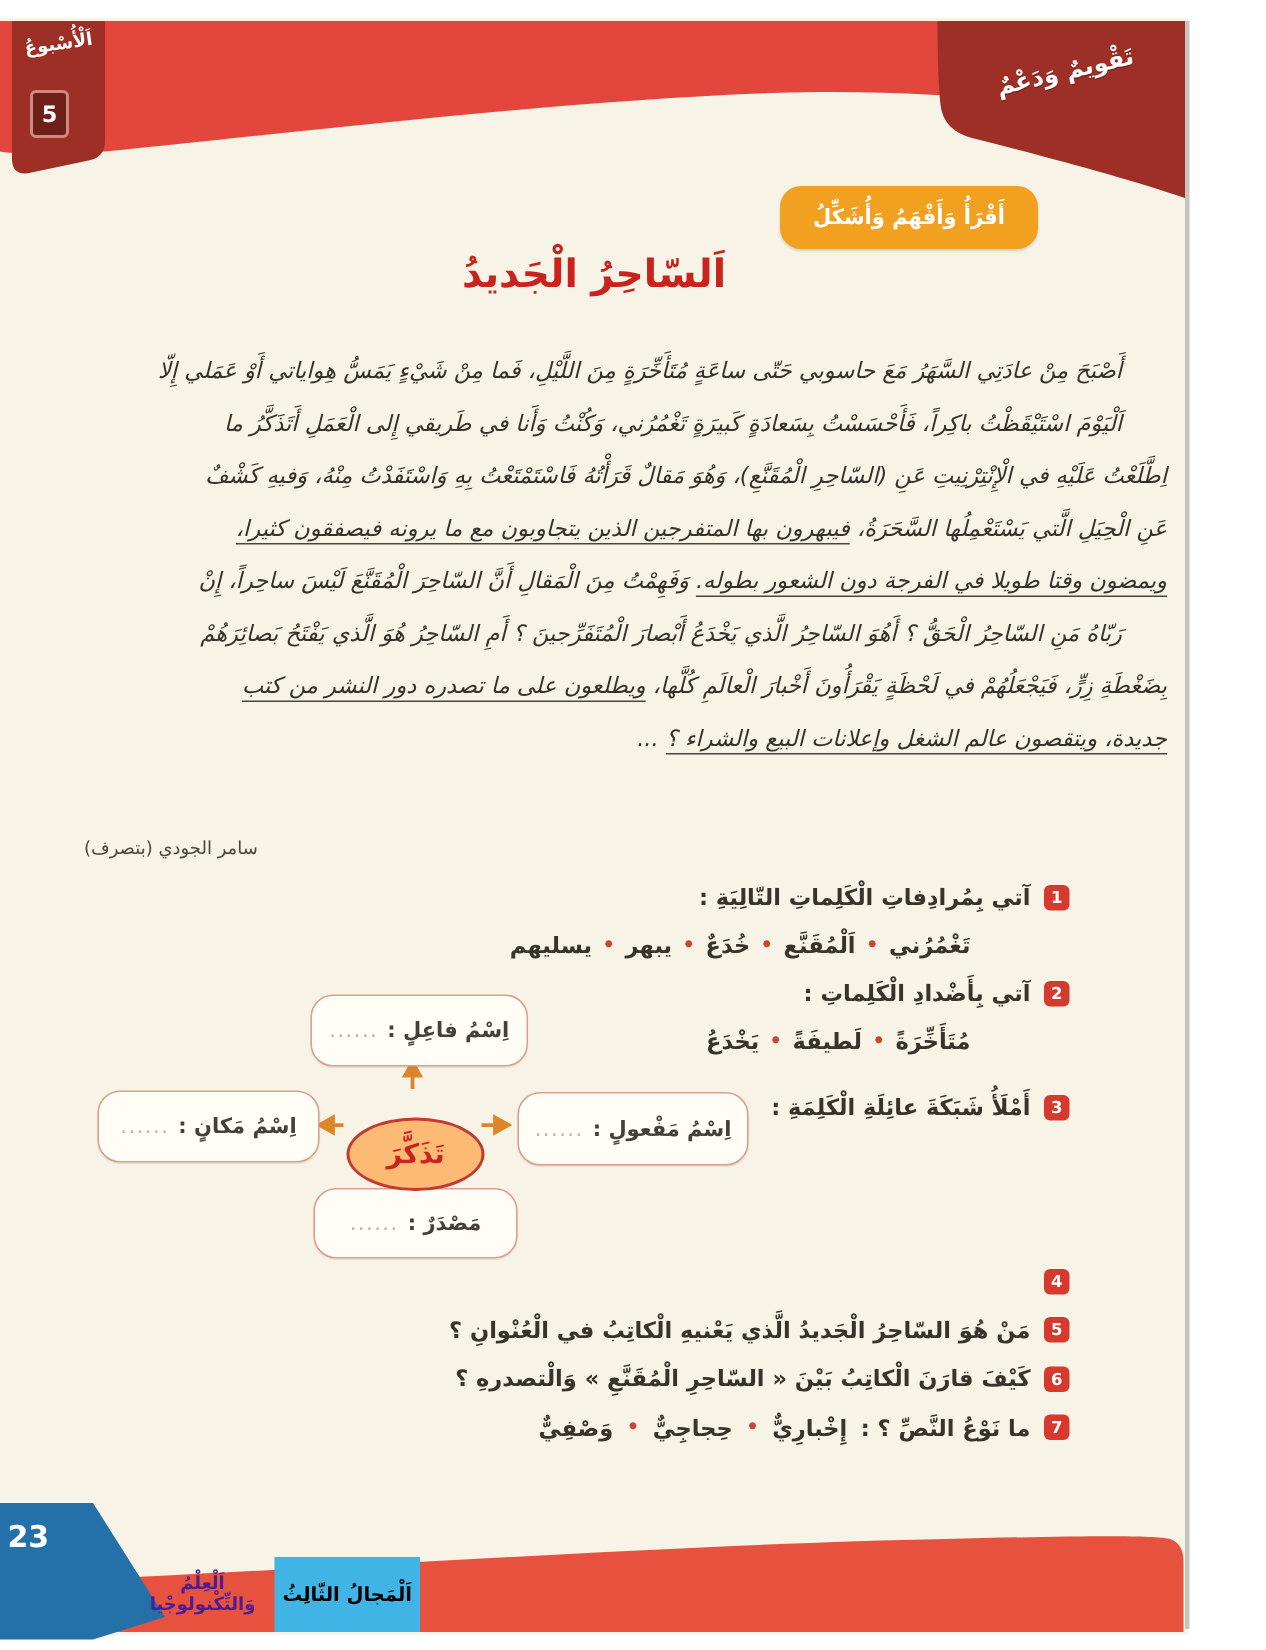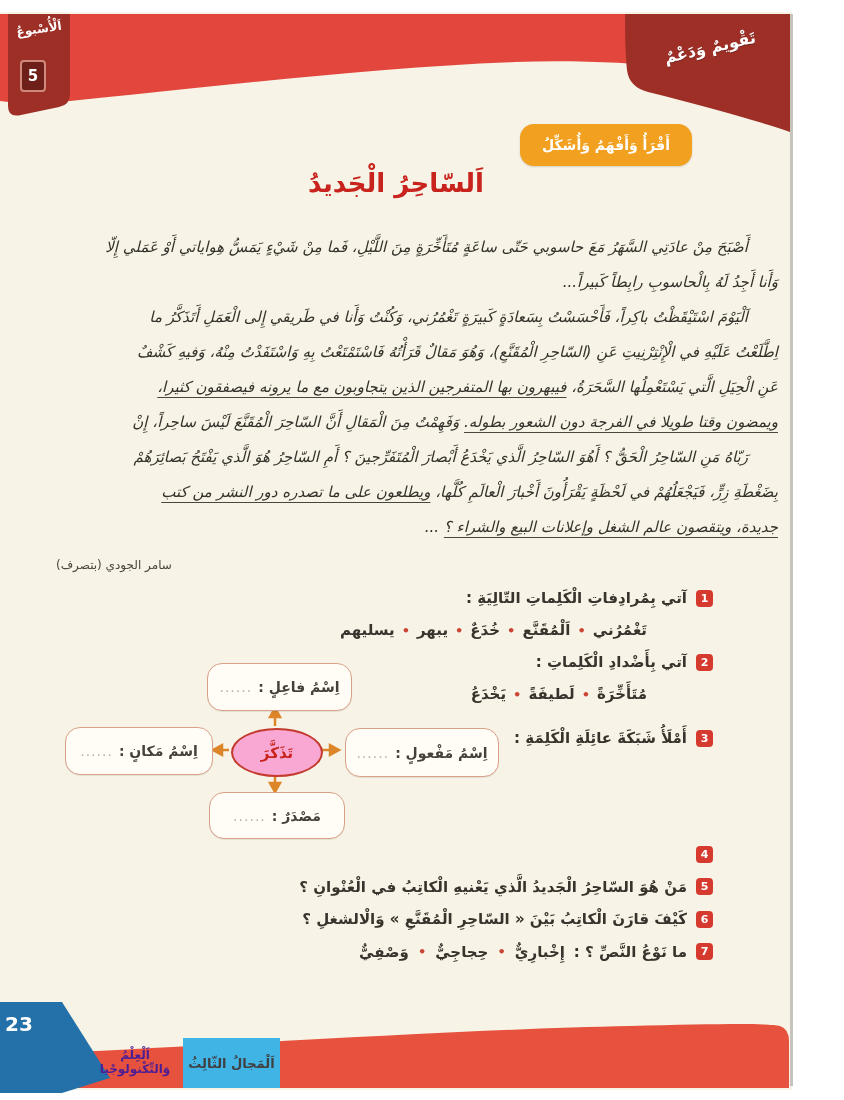--- a/index.html
+++ b/index.html
@@ -31,46 +31,45 @@
   .qrow{height:30px;display:flex;align-items:center;gap:9px;font-size:15px;font-weight:bold;white-space:nowrap;}
   .qb .qrow{height:32.5px;}
   .qbadge{width:17px;height:17px;border-radius:4px;background:var(--badge-red,#d63a2e);color:#fff;font-size:11px;font-weight:bold;display:flex;align-items:center;justify-content:center;flex:0 0 17px;}
   .qopts{height:34px;display:flex;align-items:center;gap:7px;padding-right:66px;font-size:15px;font-weight:bold;white-space:nowrap;}
   .qgap{height:12px;}
   .opt-dot{color:var(--dot-red,#cc4433);font-size:13px;}
   
   .diagram{left:55px;top:657px;width:445px;height:190px;}
   .dbox{position:absolute;background:#fffdf6;border:1.5px solid #dba089;border-radius:15px;display:flex;align-items:center;justify-content:center;gap:6px;direction:rtl;font-size:14px;font-weight:bold;color:#45413a;box-shadow:0 1px 1px rgba(0,0,0,.08);}
   .dots{color:#b9b4aa;letter-spacing:1px;font-weight:normal;}
-  .doval{position:absolute;left:176px;top:71px;width:88px;height:45px;background:#f9a8d4;border:2px solid #c43a2f;border-radius:50%;display:flex;align-items:center;justify-content:center;color:#c8231c;font-size:15px;font-weight:bold;direction:rtl;}
+  .doval{position:absolute;left:176px;top:88px;width:88px;height:45px;background:#fdba74;border:2px solid #c43a2f;border-radius:50%;display:flex;align-items:center;justify-content:center;color:#c8231c;font-size:18px;font-weight:bold;direction:rtl;}
   
   .page-num{left:5px;top:1012px;width:44px;color:#fff;font-size:20px;font-weight:bold;}
   .subject{left:86px;top:1048px;width:98px;text-align:center;color:#4c1d95;font-size:12px;font-weight:bold;direction:rtl;}
-  .domain-badge{left:183px;top:1038px;width:97px;height:50px;background:var(--light-blue,#40b4e5);display:flex;align-items:center;justify-content:center;color:#404040;font-size:13px;font-weight:bold;direction:rtl;}
+  .domain-badge{left:183px;top:1038px;width:97px;height:50px;background:var(--light-blue,#40b4e5);display:flex;align-items:center;justify-content:center;color:#000000;font-size:13px;font-weight:bold;direction:rtl;}
 </style>
 </head>
 <body>
 
 <div class="abs paper"></div>
 <div class="abs page-edge"></div>
 
 <svg width="844" height="200">
   <path d="M0,14 L790,14 L790,90 C735,72 635,58 515,62 C375,67 200,88 70,101 C45,103 18,104 0,101 Z" fill="#e2463c"></path>
   <path d="M8,14 H70 V94 Q70,105 59,107 L21,115 Q8,118 8,106 Z" fill="#9e2f27"></path>
   <path d="M625,14 H790 V132 C755,120 700,105 648,92 Q629,87 627,70 Q625,52 625,14 Z" fill="#9e2f27"></path>
 </svg>
 <div class="abs week-tab-label">اَلْأُسْبوعُ</div>
 <div class="abs week-num">5</div>
 <div class="abs eval-label">تَقْويمٌ وَدَعْمٌ</div>
 <div class="abs read-badge">أَقْرَأُ وَأَفْهَمُ وَأُشَكِّلُ</div>
 <div class="abs page-title">اَلسّاحِرُ الْجَديدُ</div>
 
 <div class="abs body-text">
     <div class="tline ind"><span>أَصْبَحَ مِنْ عادَتِي السَّهَرُ مَعَ حاسوبي حَتّى ساعَةٍ مُتَأَخِّرَةٍ مِنَ اللَّيْلِ، فَما مِنْ شَيْءٍ يَمَسُّ هِواياتي أَوْ عَمَلي إِلّا</span></div>
-    <div class="tline"><span>وَأَنا أَجِدُ لَهُ بِالْحاسوبِ رابِطاً كَبيراً...</span></div>
     <div class="tline ind"><span>اَلْيَوْمَ اسْتَيْقَظْتُ باكِراً، فَأَحْسَسْتُ بِسَعادَةٍ كَبيرَةٍ تَغْمُرُني، وَكُنْتُ وَأَنا في طَريقي إِلى الْعَمَلِ أَتَذَكَّرُ ما</span></div>
     <div class="tline"><span>اِطَّلَعْتُ عَلَيْهِ في الْإِنْتِرْنِيتِ عَنِ (السّاحِرِ الْمُقَنَّعِ)، وَهُوَ مَقالٌ قَرَأْتُهُ فَاسْتَمْتَعْتُ بِهِ وَاسْتَفَدْتُ مِنْهُ، وَفيهِ كَشْفٌ</span></div>
     <div class="tline"><span>عَنِ الْحِيَلِ الَّتي يَسْتَعْمِلُها السَّحَرَةُ، </span><span class="ul">فيبهرون بها المتفرجين الذين يتجاوبون مع ما يرونه فيصفقون كثيرا،</span></div>
     <div class="tline"><span class="ul">ويمضون وقتا طويلا في الفرجة دون الشعور بطوله.</span><span> وَفَهِمْتُ مِنَ الْمَقالِ أَنَّ السّاحِرَ الْمُقَنَّعَ لَيْسَ ساحِراً، إِنْ</span></div>
     <div class="tline ind"><span>رَبّاهُ مَنِ السّاحِرُ الْحَقُّ ؟ أَهُوَ السّاحِرُ الَّذي يَخْدَعُ أَبْصارَ الْمُتَفَرِّجينَ ؟ أَمِ السّاحِرُ هُوَ الَّذي يَفْتَحُ بَصائِرَهُمْ</span></div>
     <div class="tline"><span>بِضَغْطَةِ زِرٍّ، فَيَجْعَلُهُمْ في لَحْظَةٍ يَقْرَأُونَ أَخْبارَ الْعالَمِ كُلَّها، </span><span class="ul">ويطلعون على ما تصدره دور النشر من كتب</span></div>
     <div class="tline"><span class="ul">جديدة، ويتقصون عالم الشغل وإعلانات البيع والشراء ؟</span><span> ...</span></div>
   </div>
 <div class="abs author">سامر الجودي (بتصرف)</div>
 
@@ -143,21 +142,21 @@
 <div class="abs qblock qb" id="qb">
     <div class="qrow">
       <span class="qbadge">4</span>
     </div>
     <div class="qrow">
       <span class="qbadge">5</span>
       <span>مَنْ هُوَ السّاحِرُ الْجَديدُ الَّذي يَعْنيهِ الْكاتِبُ في الْعُنْوانِ ؟</span>
     </div>
     <div class="qrow">
       <span class="qbadge">6</span>
-      <span>كَيْفَ قارَنَ الْكاتِبُ بَيْنَ « السّاحِرِ الْمُقَنَّعِ » وَالْالشغلِ ؟</span>
+      <span>كَيْفَ قارَنَ الْكاتِبُ بَيْنَ « السّاحِرِ الْمُقَنَّعِ » وَالْتصدرهِ ؟</span>
     </div>
     <div class="qrow">
       <span class="qbadge">7</span>
       <span>ما نَوْعُ النَّصِّ ؟ :</span>
       <span>إِخْبارِيٌّ</span>
       <span class="opt-dot">•</span>
       <span>حِجاجِيٌّ</span>
       <span class="opt-dot">•</span>
       <span>وَصْفِيٌّ</span>
     </div>

